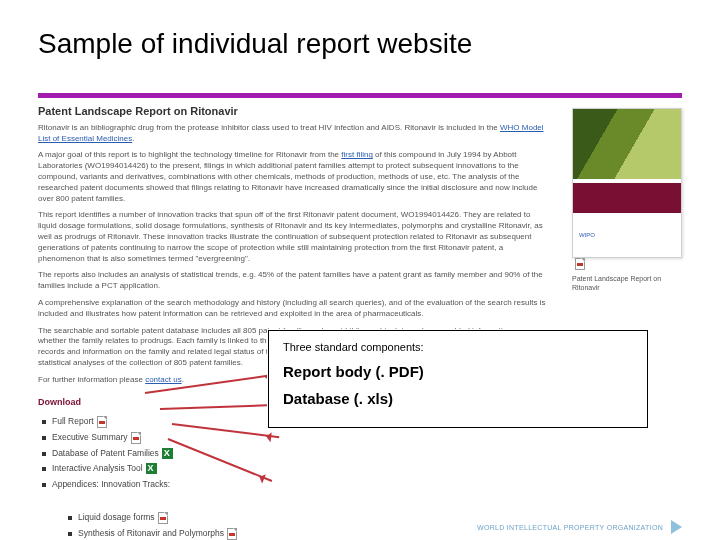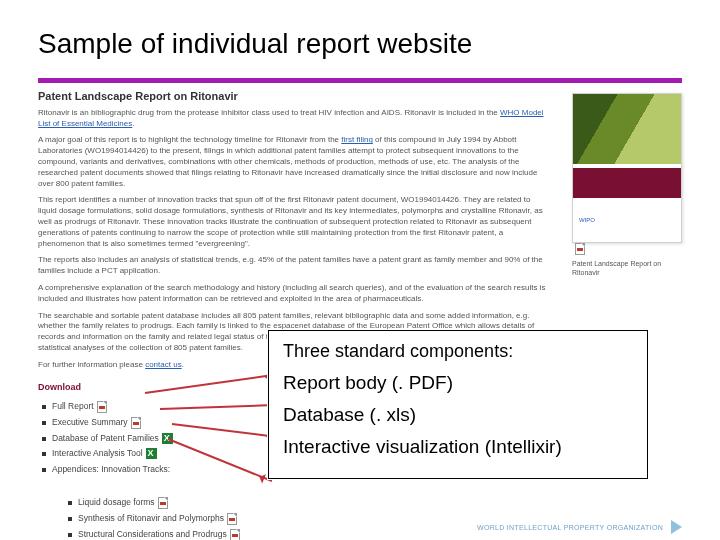--- a/index.html
+++ b/index.html
@@ -1,18 +1,18 @@
 <!DOCTYPE html>
 <html><head>
 <meta charset="utf-8">
 <style>
   *{box-sizing:border-box;margin:0;padding:0}
   body{width:720px;height:540px;background:#fff;font-family:Arial,Helvetica,sans-serif;overflow:hidden;position:relative}
   .slide{padding:28px 38px 10px 38px;position:relative;height:100%}
-  .slide-title{font-size:28px;font-weight:400;color:#000;margin-bottom:18px}
+  .slide-title{font-size:28px;font-weight:400;color:#000;margin-bottom:33px}
   .page{border-top:5px solid #a21caf;position:relative;font-size:8px;color:#555;line-height:1.35;padding-top:6px}
   .page-h{color:#333;font-weight:700;font-size:11px;margin-bottom:4px}
   .para{margin-bottom:6px;max-width:510px}
   .para a{color:#2a5db0;text-decoration:underline;cursor:pointer}
   .thumb{position:absolute;right:0;top:10px;width:110px}
   .thumb-card{width:110px;height:150px;border:1px solid #d0d0d0;background:#fff;box-shadow:1px 1px 3px rgba(0,0,0,.15);overflow:hidden}
   .thumb-card .img{height:70px;background:linear-gradient(120deg,#3a5a1a 0 30%,#6a8a2a 30% 55%,#b5c86a 55% 100%)}
   .thumb-card .band{height:30px;background:#7a0f34;margin-top:4px}
   .thumb-card .logo{font-size:6px;color:#2a5db0;margin:18px 0 0 6px}
   .thumb-cap{font-size:7px;color:#555;margin-top:4px;text-align:left}
@@ -21,22 +21,22 @@
   .pdf-ico::after{content:"";position:absolute;left:1px;right:1px;top:4px;height:3px;background:#c0392b}
   .xls-ico{display:inline-block;width:11px;height:11px;background:#1e7e34;position:relative;vertical-align:middle;margin-left:3px}
   .xls-ico::after{content:"X";position:absolute;left:2px;top:-1px;color:#fff;font-size:9px;font-weight:700}
   .dl-head{color:#7a0f34;font-weight:700;font-size:9px;margin:10px 0 6px}
   .dl-list{list-style:none;padding-left:2px}
   .dl-list>li{font-size:8.5px;color:#333;padding:2px 0 2px 12px;position:relative}
   .dl-list>li::before{content:"";position:absolute;left:2px;top:6px;width:4px;height:4px;background:#333}
   .dl-list .link{color:#444}
   .sub{padding-left:14px;margin-top:20px}
   .overlay{position:absolute;left:268px;top:330px;width:380px;background:#fff;border:1px solid #000;padding:10px 14px;box-shadow:0 0 0 1px #fff}
-  .overlay .head{font-size:18px;margin-bottom:10px}
-  .overlay .row{font-size:19px;font-weight:400;margin-bottom:10px}
+  .overlay .head{font-size:11px;margin-bottom:10px}
+  .overlay .row{font-size:15px;font-weight:700;margin-bottom:10px}
   .arrow{position:absolute;height:0;border-top:2px solid #c0333a;transform-origin:left center}
   .arrow::after{content:"";position:absolute;right:-2px;top:-5px;border:5px solid transparent;border-right-color:#c0333a;transform:translateX(-100%)}
   .a1{left:145px;top:392px;width:134px;transform:rotate(-8deg)}
   .a2{left:160px;top:408px;width:120px;transform:rotate(-2deg)}
   .a3{left:172px;top:423px;width:108px;transform:rotate(7deg)}
   .a4{left:168px;top:438px;width:112px;transform:rotate(22deg)}
   .footer-bar{position:absolute;right:38px;bottom:6px;display:flex;align-items:center;gap:8px}
   .footer-bar .txt{font-size:7px;color:#6ea2c9;letter-spacing:.3px}
   .tri{width:0;height:0;border-top:7px solid transparent;border-bottom:7px solid transparent;border-left:11px solid #8fc1dd;cursor:pointer}
 </style>
@@ -94,20 +94,19 @@
 
   <div class="arrow a1"></div>
   <div class="arrow a2"></div>
   <div class="arrow a3"></div>
   <div class="arrow a4"></div>
 
   <div class="overlay">
     <div class="head">Three standard components:</div>
     <div class="row">Report body (. PDF)</div>
     <div class="row">Database (. xls)</div>
-    <div class="row">Interactive visualization (Intellixir)</div>
   </div>
 
   <div class="footer-bar">
     <div class="txt">WORLD INTELLECTUAL PROPERTY ORGANIZATION</div>
     <div class="tri"></div>
   </div>
 </div>
 
 </body></html>

